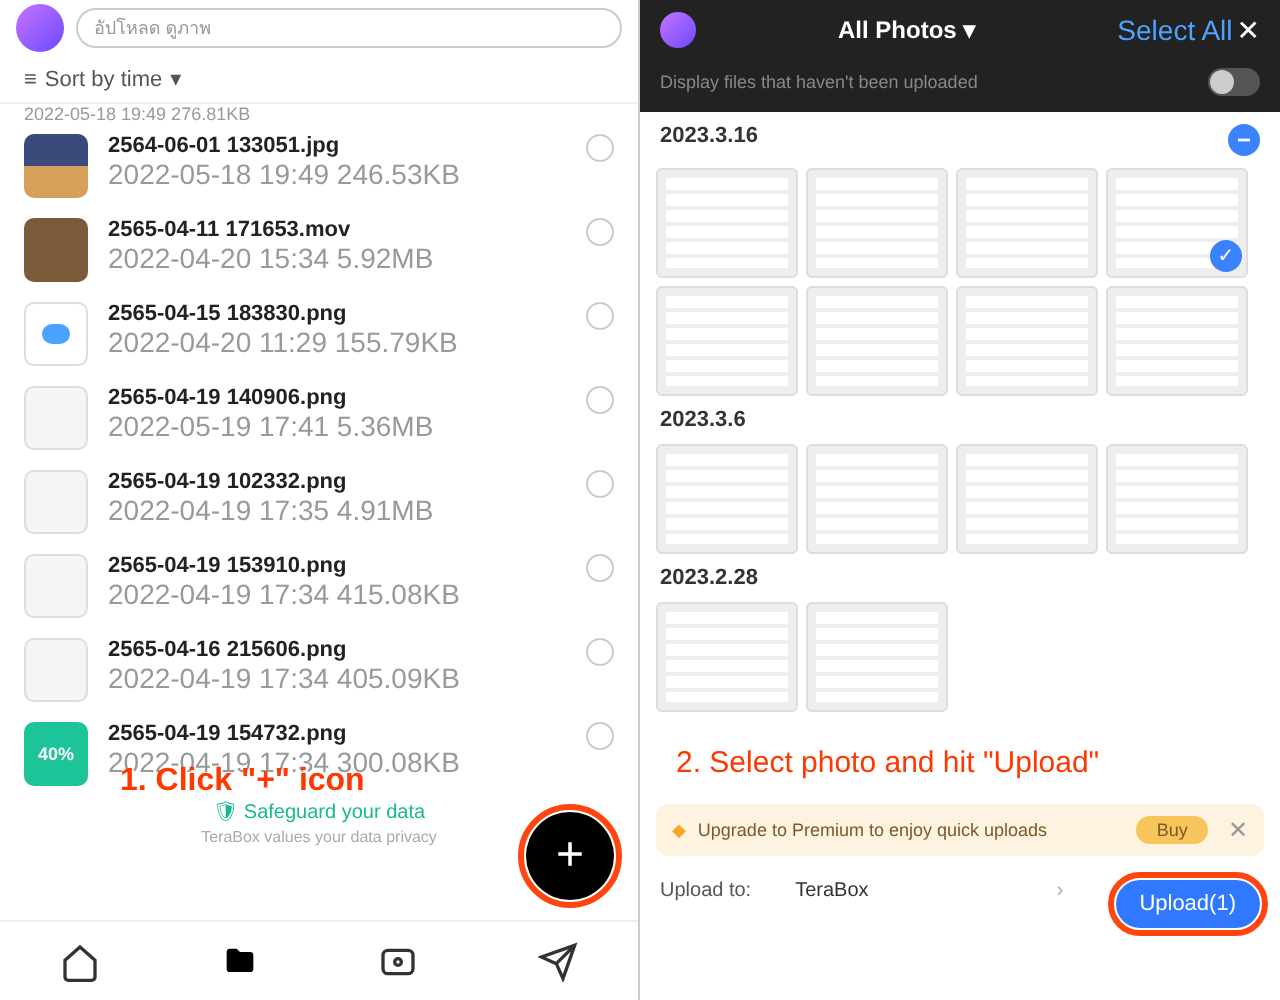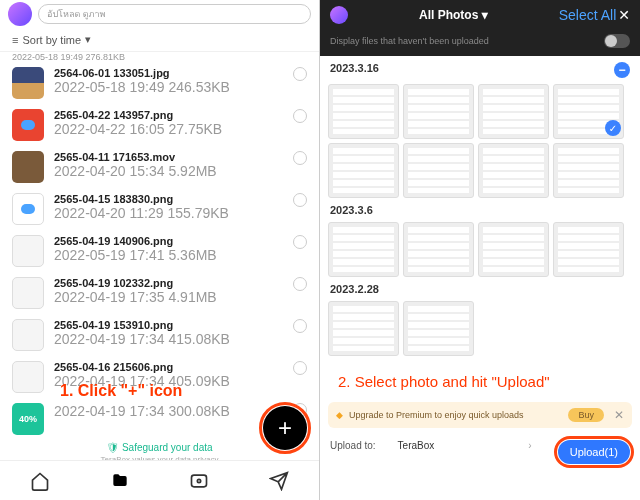--- a/index.html
+++ b/index.html
@@ -77,30 +77,20 @@
   <div class="file-list">
     <div class="file-row">
         <div class="thumb sunset"></div>
         <div class="file-info">
           <div class="file-name">2564-06-01 133051.jpg</div>
           <div class="file-meta">2022-05-18  19:49  246.53KB</div>
         </div>
         <div class="radio"></div>
       </div>
     <div class="file-row">
-        <div class="thumb red">
-          <span class="cloud-ico"></span>
-        </div>
-        <div class="file-info">
-          <div class="file-name">2565-04-22 143957.png</div>
-          <div class="file-meta">2022-04-22  16:05  27.75KB</div>
-        </div>
-        <div class="radio"></div>
-      </div>
-    <div class="file-row">
         <div class="thumb brown"></div>
         <div class="file-info">
           <div class="file-name">2565-04-11 171653.mov</div>
           <div class="file-meta">2022-04-20  15:34  5.92MB</div>
         </div>
         <div class="radio"></div>
       </div>
     <div class="file-row">
         <div class="thumb white">
           <span class="cloud-ico"></span>
@@ -139,20 +129,21 @@
         <div class="thumb doc"></div>
         <div class="file-info">
           <div class="file-name">2565-04-16 215606.png</div>
           <div class="file-meta">2022-04-19  17:34  405.09KB</div>
         </div>
         <div class="radio"></div>
       </div>
     <div class="file-row">
         <div class="thumb badge"></div>
         <div class="file-info">
+          <div class="file-name">2565-04-19 154732.png</div>
           <div class="file-meta">2022-04-19  17:34  300.08KB</div>
         </div>
         <div class="radio"></div>
       </div>
     <div class="safeguard">🛡 <span>Safeguard your data</span></div>
     <div class="privacy">TeraBox values your data privacy</div>
   </div>
   <div class="callout1">1. Click "+" icon</div>
   <div class="fab-ring"></div>
   <div class="fab">

